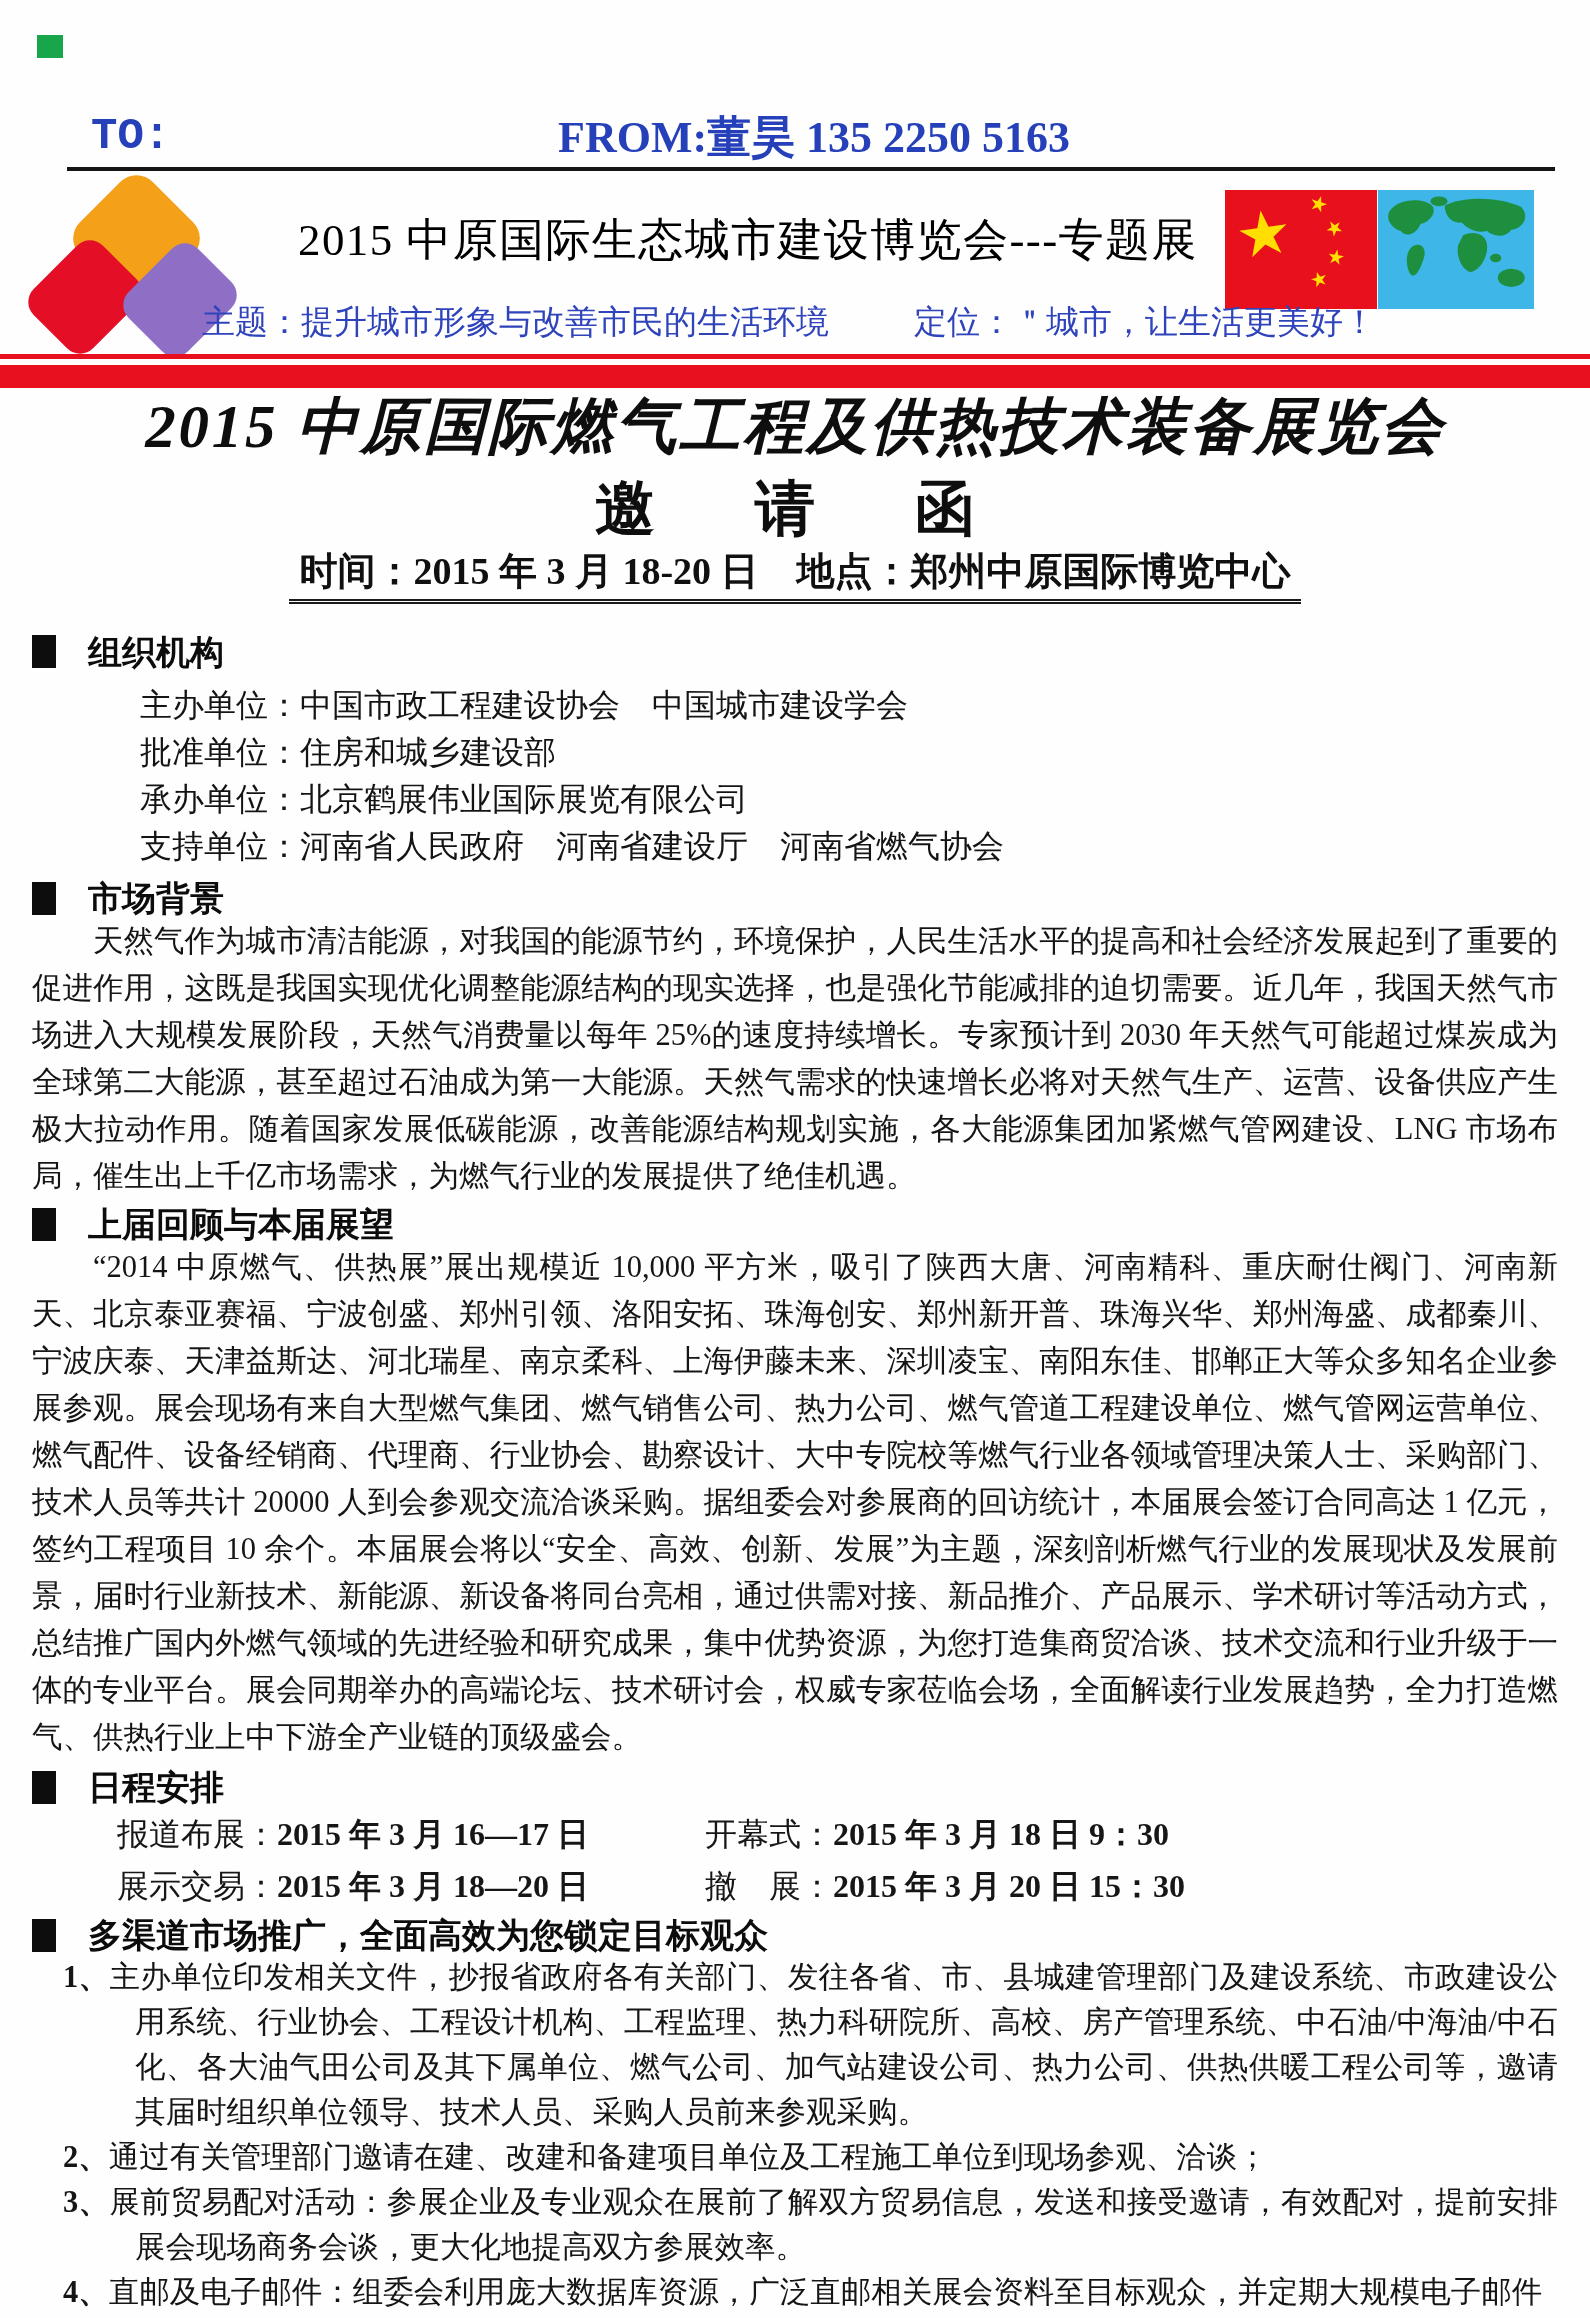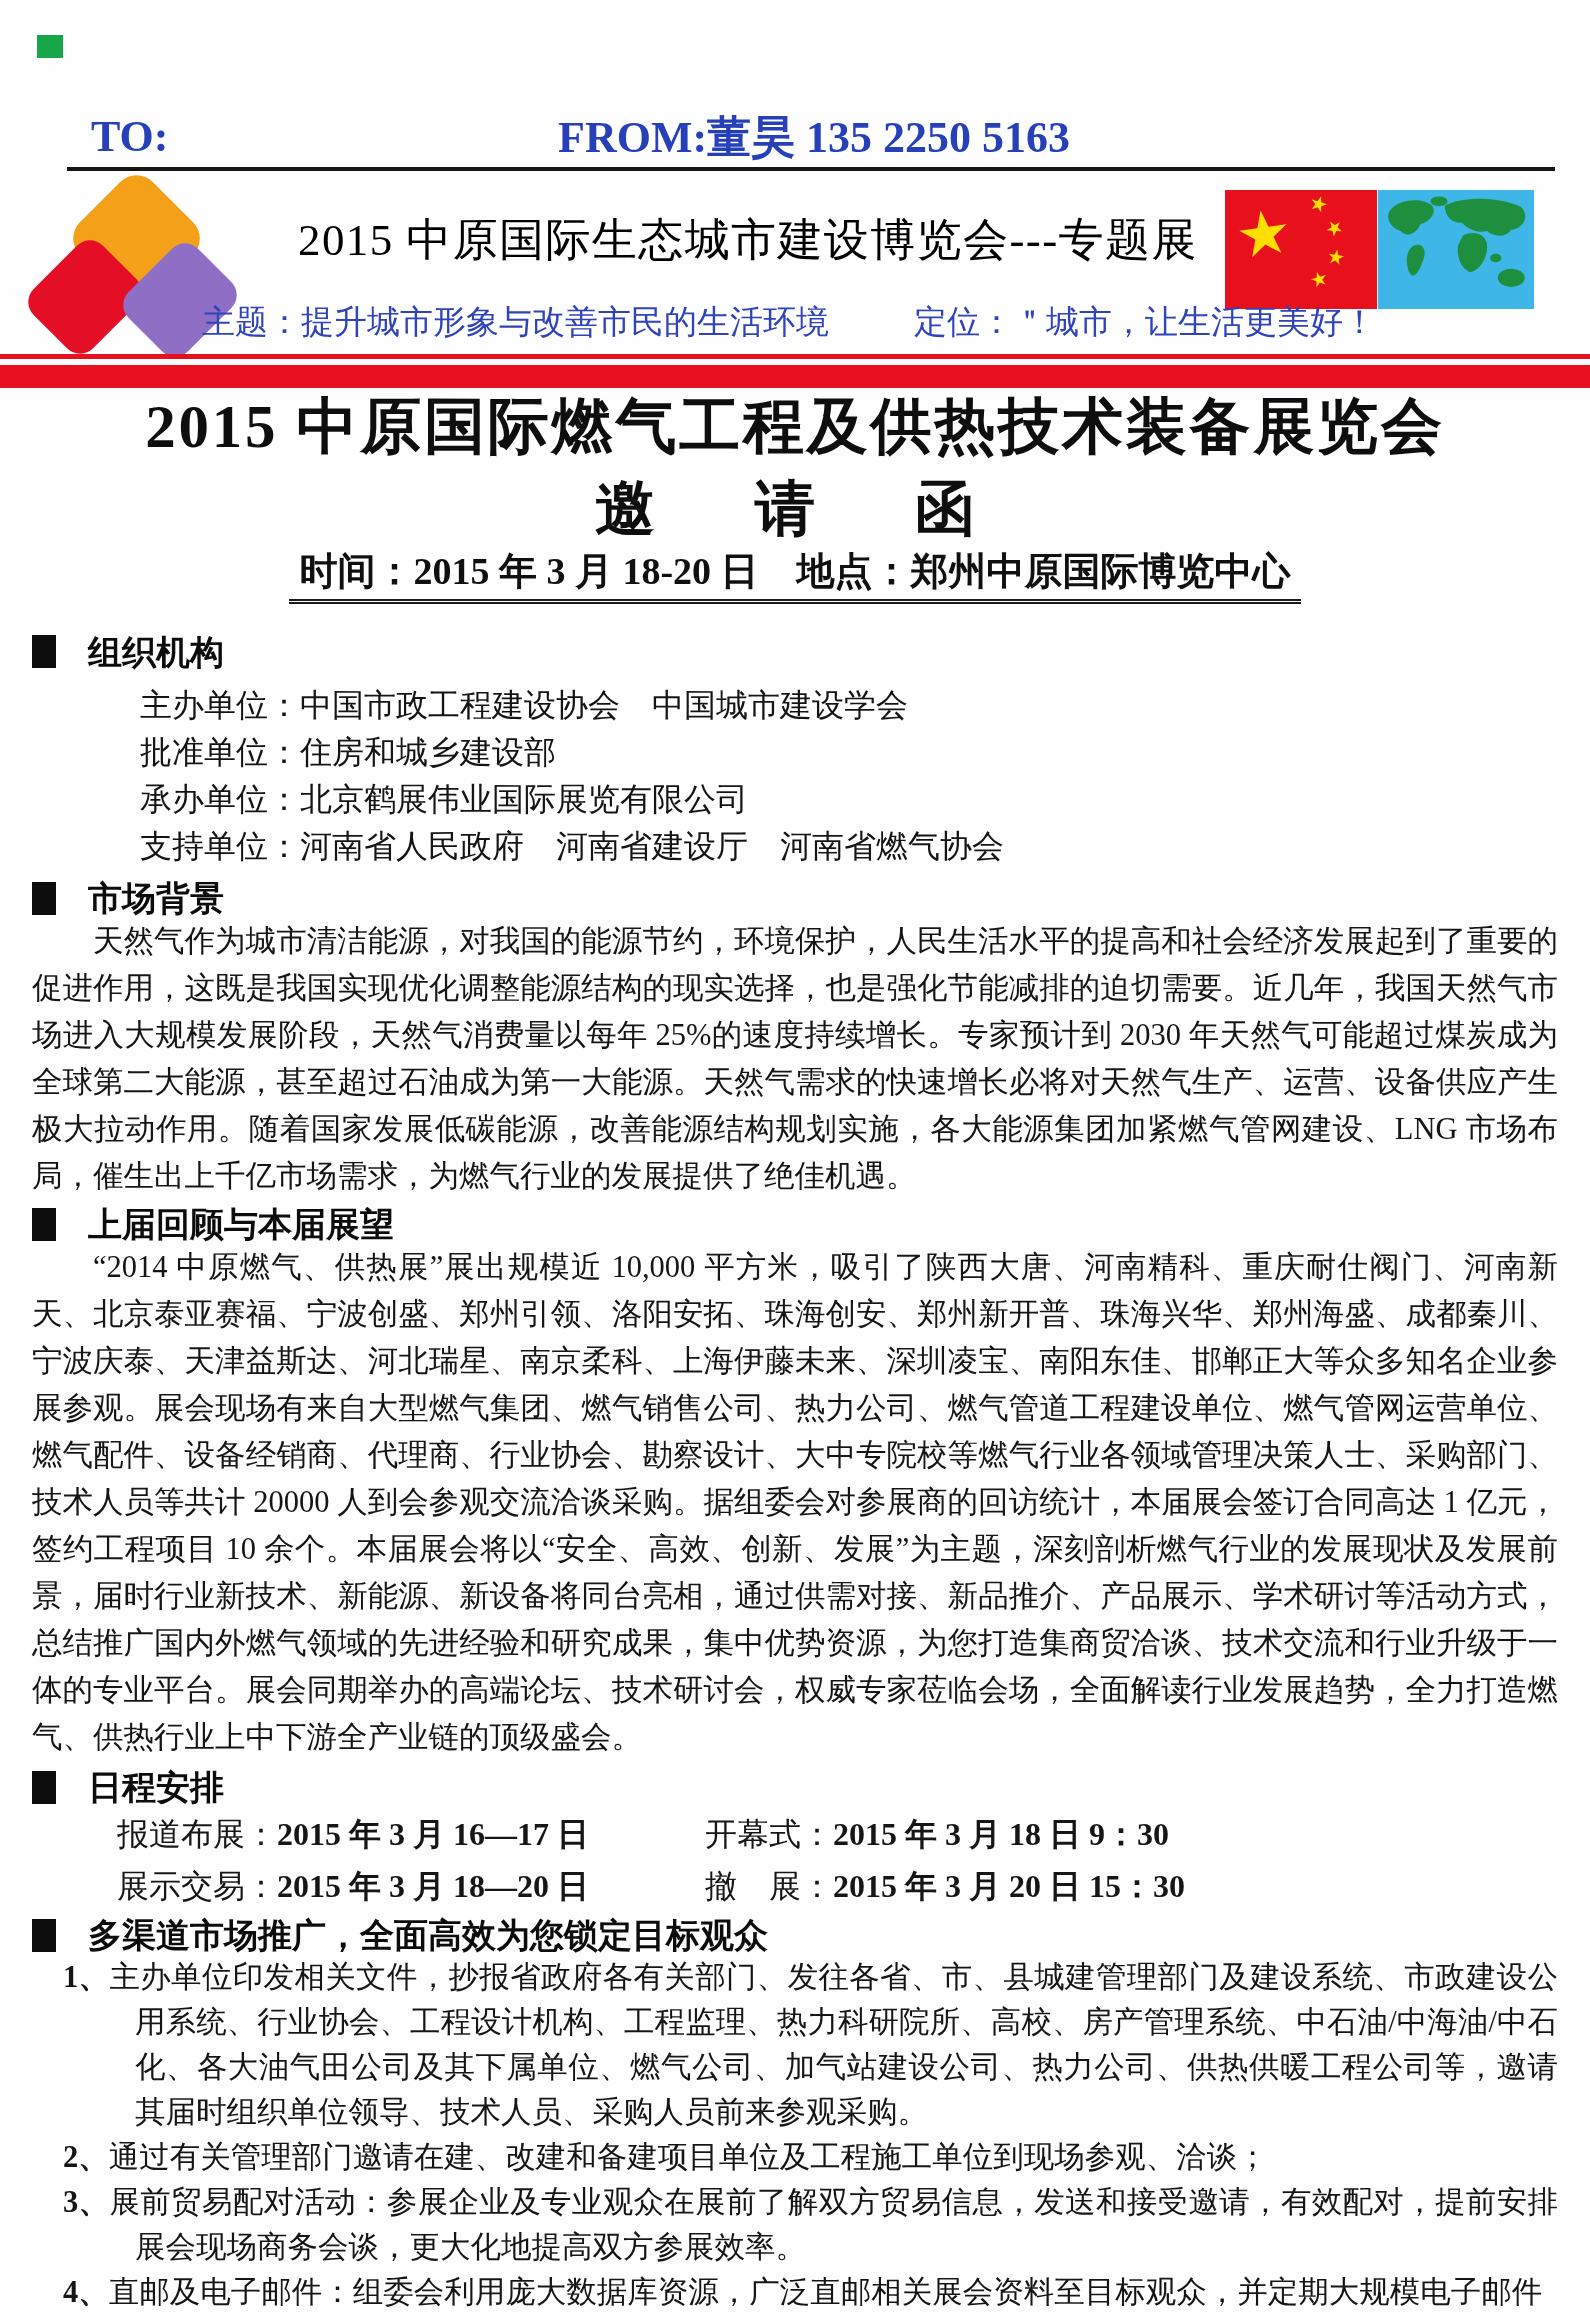--- a/index.html
+++ b/index.html
@@ -4,21 +4,21 @@
 <style>
   html,body{margin:0;padding:0;background:#ffffff;}
   .page{position:relative;width:1590px;height:2319px;background:#fefefe;overflow:hidden;
         font-family:"Liberation Serif", serif;color:#161616;}
 
   
   .green-mark{position:absolute;left:37px;top:35px;width:25.5px;height:23px;background:#17a64a;}
 
   
   .to-label{position:absolute;left:91px;top:111px;font-size:44px;font-weight:bold;color:#2540b8;
-            font-family:Liberation Serif, serif;}
+            font-family:Liberation Mono, monospace;}
   .from-label{position:absolute;left:558px;top:108px;font-size:44px;font-weight:bold;color:#2540b8;
             font-family:"Liberation Serif",serif;}
   .black-rule{position:absolute;left:67px;right:35px;top:167px;height:3.5px;background:#151515;}
 
   
   .logo{position:absolute;left:47px;top:187px;width:207px;height:176px;}
   .logo i{position:absolute;display:block;transform:rotate(45deg);}
   .logo .f-top{left:38px;top:0px;width:103px;height:103px;background:#f4a018;border-radius:23px;}
   .logo .f-left{left:-4.3px;top:61px;width:84px;height:98px;background:#e40f27;border-radius:18.4px;}
   .logo .f-right{left:91px;top:64px;width:84px;height:98px;background:#8f6fc6;border-radius:18.4px;}
@@ -45,21 +45,21 @@
   .theme-line .gap{display:inline-block;width:85px;}
 
   
   .red-thin{position:absolute;left:0;right:0;top:354px;height:5px;background:#e8101e;}
   .red-thick{position:absolute;left:0;right:0;top:365px;height:23.4px;background:#e8101e;}
 
   
   .content{position:absolute;left:0;right:0;top:391px;padding:0 32px;}
 
   .main-title{margin:0;text-align:center;font-size:61px;line-height:71px;font-weight:900;
-              letter-spacing:2.8px;color:#0e0e0e;font-family:"Liberation Serif",serif;}
+              letter-spacing:2.8px;color:#0e0e0e;font-family:"Liberation Serif",serif;font-style:italic;}
   .sub-title{margin-top:8px;text-align:center;font-size:60px;line-height:79px;font-weight:900;
              letter-spacing:20px;color:#0e0e0e;}
   .dt-wrap{text-align:center;margin-top:0;}
   .dt{display:inline-block;font-size:38px;line-height:44px;font-weight:bold;color:#101010;
       border-bottom:5.7px double #1a1a1a;padding:0 10px 5.7px 10px;}
 
   .sec-h{display:flex;align-items:center;gap:32px;font-weight:bold;font-size:34px;line-height:40px;
          color:#0c0c0c;font-family:"Liberation Sans",sans-serif;}
   .sq{flex:0 0 auto;width:24px;height:33px;background:#0d0d0d;}
   .mt40{margin-top:28px;} .mt12{margin-top:8.5px;}

